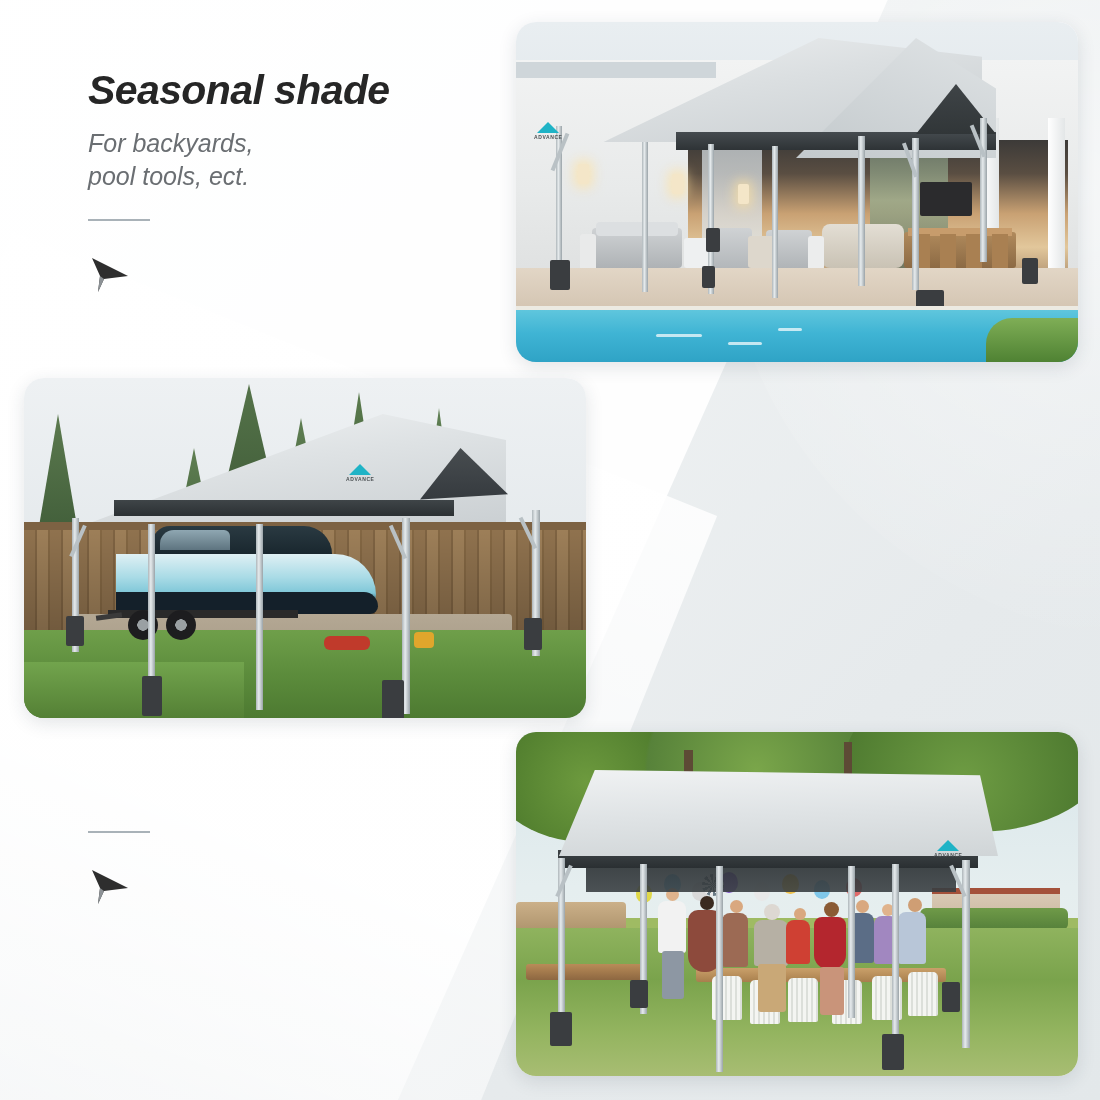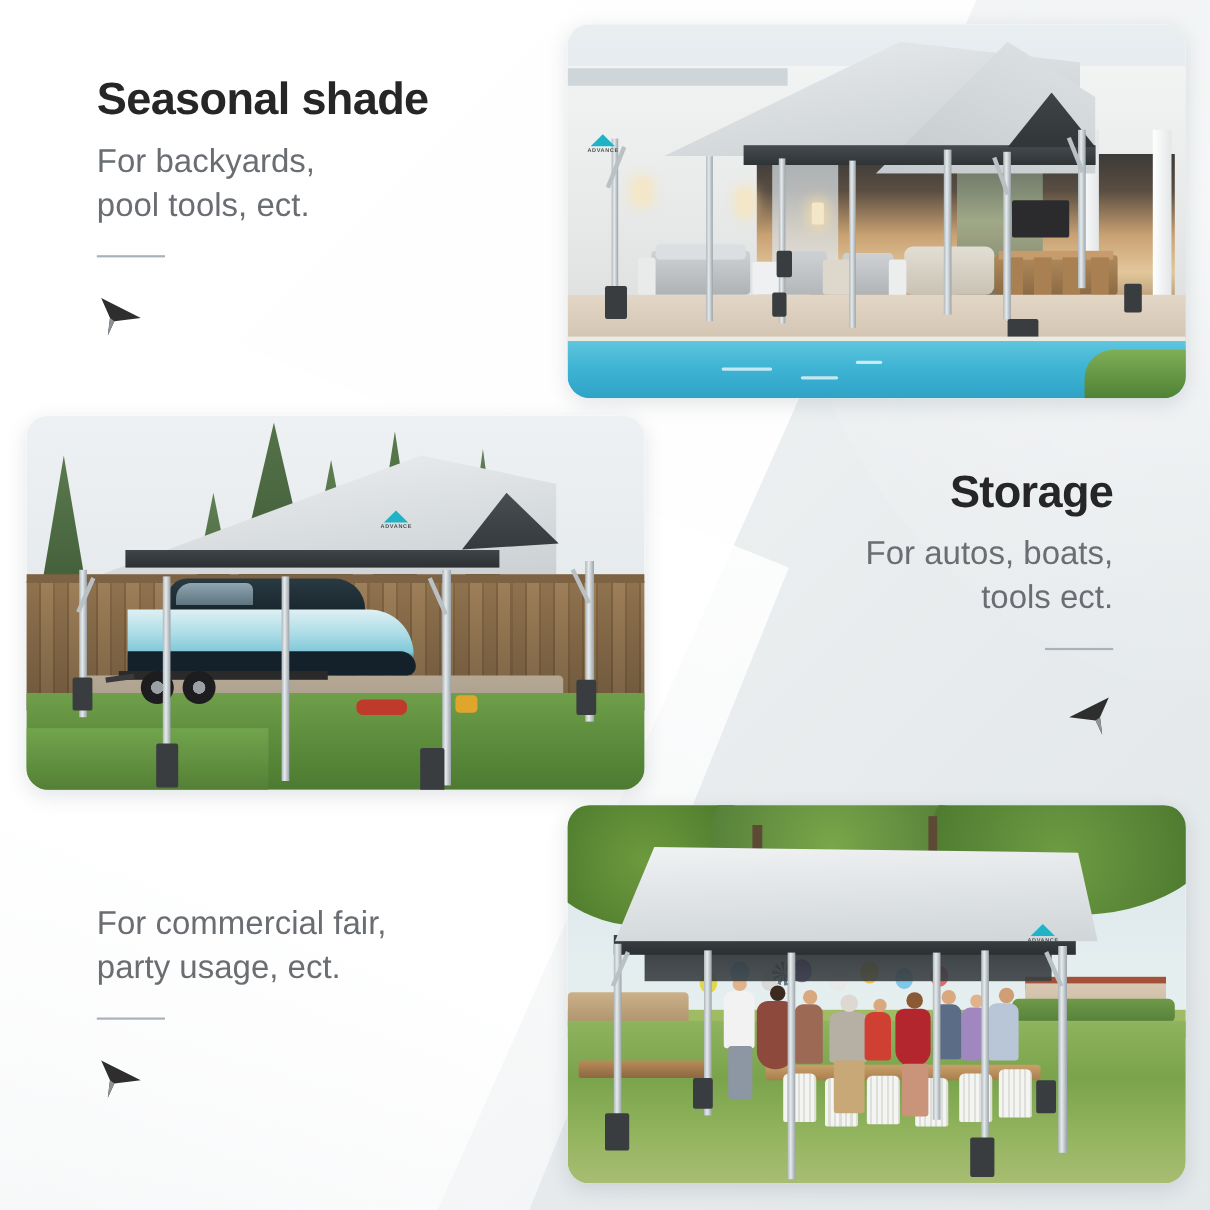--- a/index.html
+++ b/index.html
@@ -16,24 +16,24 @@
   .sweep-a{left:-360px;top:-300px;width:1000px;height:1500px;
     background:linear-gradient(180deg,#ffffff 0%,#ffffff 70%,rgba(255,255,255,0) 100%);
     transform:rotate(24deg);opacity:.95;}
   .sweep-b{left:-240px;top:330px;width:760px;height:1200px;
     background:linear-gradient(180deg,rgba(255,255,255,.85) 0%,rgba(255,255,255,.25) 100%);
     transform:rotate(22deg);}
   .sweep-c{right:-520px;top:-260px;width:900px;height:900px;border-radius:50%;
     background:radial-gradient(circle at 40% 50%,rgba(255,255,255,.55),rgba(255,255,255,0) 65%);}
 
   
-  .block{position:absolute;}
+  .block{position:absolute;font-style:italic;}
   .title{font-size:41px;font-weight:700;color:#262626;letter-spacing:-.6px;
     line-height:1.08;margin:0;white-space:nowrap;}
-  .sub{font-size:30px;color:#6a6e72;line-height:1.32;margin:15px 0 0 0;font-weight:400;}
+  .sub{font-size:25px;color:#6a6e72;line-height:1.32;margin:15px 0 0 0;font-weight:400;}
   .rule{height:2px;background:#a9b2b8;margin-top:26px;width:62px;}
   .arrow{margin-top:34px;width:42px;height:40px;display:block;}
 
   #blk-shade{left:88px;top:68px;}
   #blk-storage{right:88px;top:425px;text-align:right;}
   #blk-storage .rule{margin-left:auto;}
   #blk-storage .arrow{margin-left:auto;margin-top:40px;}
   #blk-easy{left:88px;top:805px;}
 
   
@@ -171,38 +171,22 @@
       <span>For backyards,</span><br>
       <span>pool tools, ect.</span>
     </p>
     <div class="rule"></div>
     <svg class="arrow" viewBox="0 0 42 40">
       <polygon points="4,3 40,21 16,24 10,37 12,21" fill="#2e2e2e"></polygon>
       <polygon points="12,21 16,24 10,37" fill="#8d9296"></polygon>
     </svg>
   </div>
 
-  <div class="block" id="blk-storage">
-    <h2 class="title">Storage</h2>
-    <p class="sub">
-      <span>For autos, boats,</span><br>
-      <span>tools ect.</span>
-    </p>
-    <div class="rule"></div>
-    <svg class="arrow" viewBox="0 0 42 40">
-      <polygon points="38,3 2,21 26,24 32,37 30,21" fill="#2e2e2e"></polygon>
-      <polygon points="30,21 26,24 32,37" fill="#8d9296"></polygon>
-    </svg>
-  </div>
 
   <div class="block" id="blk-easy">
-    <p class="sub">
-      <span>For commercial fair,</span><br>
-      <span>party usage, ect.</span>
-    </p>
     <div class="rule"></div>
     <svg class="arrow" viewBox="0 0 42 40">
       <polygon points="4,3 40,21 16,24 10,37 12,21" fill="#2e2e2e"></polygon>
       <polygon points="12,21 16,24 10,37" fill="#8d9296"></polygon>
     </svg>
   </div>
 
   <div class="card" id="card-pool">
     <div class="photo">
       <div class="ly pool-sky"></div>

